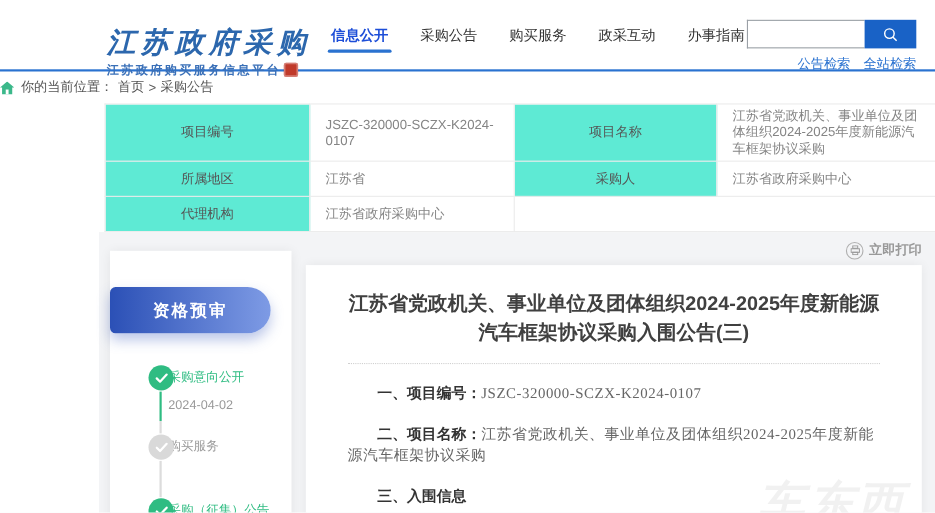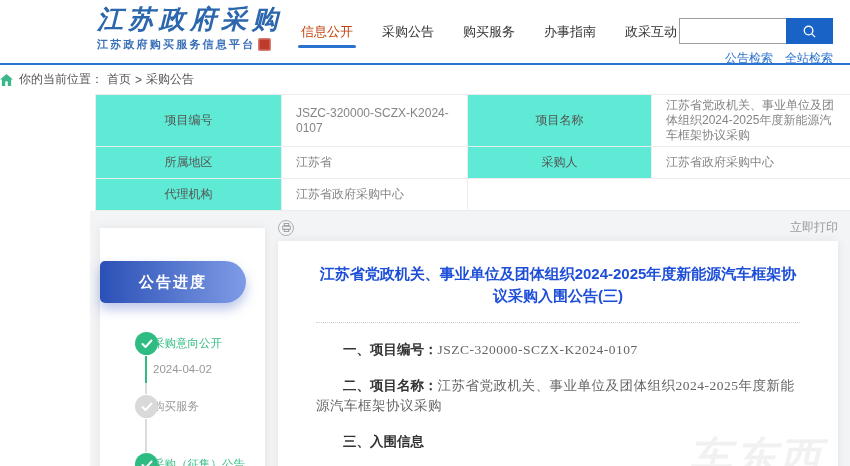--- a/index.html
+++ b/index.html
@@ -1,30 +1,30 @@
 <!DOCTYPE html>
 <html><head>
 <meta charset="utf-8">
 <style>
   * { margin:0; padding:0; box-sizing:border-box; }
   html,body { width:850px; height:466px; overflow:hidden; background:#fff;
     font-family:"Liberation Sans", sans-serif; }
 
   
   .header { position:relative; height:65px; background:#fff; border-bottom:2px solid #2a72d0; }
-  .logo { position:absolute; left:97px; top:5px; cursor:pointer; }
+  .logo { position:absolute; left:97px; top:24px; cursor:pointer; }
   .logo-main { font-family:"Liberation Serif", serif; font-weight:bold; font-style:italic;
     font-size:26px; color:#2c67ad; letter-spacing:5px; line-height:30px; }
   .logo-subrow { display:flex; align-items:center; margin-top:2px; }
   .logo-sub { font-size:11px; font-weight:bold; color:#3a70b8; letter-spacing:2.2px; }
   .seal { width:13px; height:13px; background:#c03a2b; border-radius:2px; margin-left:3px;
     box-shadow:inset 0 0 0 1.5px rgba(255,255,255,.35); }
   .nav { position:absolute; left:300px; top:0; height:100%; display:flex; gap:27px; align-items:center; }
   .nav-item { font-size:13px; color:#333; cursor:pointer; position:relative; padding:4px 1px 14px; top:5px; }
-  .nav-item.active { color:#c2410c; font-weight:normal; }
+  .nav-item.active { color:#1d4ed8; font-weight:bold; }
   .nav-item.active::after { content:""; position:absolute; left:-2px; right:-2px; bottom:7px;
     height:3px; border-radius:2px; background:#2a72d0; }
   .search-wrap { position:absolute; right:17px; top:18px; }
   .search-row { display:flex; }
   .search-input { width:107px; height:26px; border:1px solid #9aa0a6; border-right:none;
     outline:none; padding:0 6px; font-size:12px; }
   .search-btn { width:47px; height:26px; background:#1962c6; border:none; cursor:pointer;
     display:flex; align-items:center; justify-content:center; }
   .search-links { display:flex; justify-content:flex-end; gap:12px; margin-top:6px; }
   .search-links span { font-size:12px; color:#2a72d0; cursor:pointer; }
@@ -65,27 +65,27 @@
   .step-label { font-size:11.5px; line-height:23px; white-space:nowrap; }
   .step.done .step-label { color:#2fbc82; }
   .step.pending .step-label { color:#9b9b9b; }
   .step-date { margin-top:8px; font-size:11.5px; color:#999; }
   .connector { position:absolute; left:45px; top:24px; width:2px; }
   .step-1 .connector { height:38px; background:linear-gradient(#2fbc82 70%, #dcdcdc 70%); }
   .step-2 .connector { height:33px; background:#dcdcdc; }
 
   
   .right-col { flex:1; margin-left:13px; display:flex; flex-direction:column; }
-  .print-row { height:27px; margin-top:3px; display:flex; justify-content:space-between;
-    align-items:center; gap:5px; color:#999; font-size:12px; cursor:pointer; }
+  .print-row { height:27px; margin-top:3px; display:flex; justify-content:flex-end;
+    align-items:center; gap:5px; color:#999; font-size:12px; cursor:pointer;font-weight:bold; }
   .print-icon { width:16px; height:16px; border:1px solid #b0b0b0; border-radius:50%;
     display:flex; align-items:center; justify-content:center; }
   .main-card { flex:1; background:#fff; box-shadow:0 0 10px rgba(0,0,0,.07);
     position:relative; padding:22px 38px 10px; overflow:hidden; }
-  .art-title { text-align:center; font-size:15px; font-weight:bold; color:#1d4ed8; line-height:1.45; }
+  .art-title { text-align:center; font-size:18px; font-weight:bold; color:#404040; line-height:1.45; }
   .art-meta { text-align:center; margin-top:13px; font-size:12px; color:#999; }
   .art-meta span { margin:0 4px; }
   .dotted-divider { margin-top:15px; border-top:1px dotted #d0d0d0; }
   .para { margin-top:17px; font-size:13.5px; text-indent:2em; line-height:1.45; }
   .para .h { font-weight:bold; color:#333; }
   .para .t { font-family:"Liberation Serif", serif; color:#666; letter-spacing:.5px; }
   .watermark { position:absolute; right:14px; bottom:-4px; font-size:42px; font-weight:bold;
     font-style:italic; letter-spacing:3px; color:rgba(140,140,140,.12); pointer-events:none; }
 </style>
 </head>
@@ -97,22 +97,22 @@
     <div class="logo-subrow">
       <span class="logo-sub">江苏政府购买服务信息平台</span>
       <span class="seal"></span>
     </div>
   </div>
 
   <div class="nav">
     <div class="nav-item active">信息公开</div>
     <div class="nav-item">采购公告</div>
     <div class="nav-item">购买服务</div>
+    <div class="nav-item">政采互动</div>
     <div class="nav-item">办事指南</div>
-    <div class="nav-item">政采互动</div>
     <div class="nav-item">行业专题</div>
   </div>
 
   <div class="search-wrap">
     <div class="search-row">
       <input class="search-input" type="text" style="">
       <button class="search-btn">
         <svg width="15" height="15" viewBox="0 0 16 16">
           <circle cx="7" cy="7" r="4.6" fill="none" stroke="#fff" stroke-width="1.4"></circle>
           <line x1="10.5" y1="10.5" x2="14" y2="14" stroke="#fff" stroke-width="1.4"></line>
@@ -163,21 +163,21 @@
     <td class="lbl">代理机构</td>
     <td class="val">江苏省政府采购中心</td>
     <td class="val empty" colspan="2"></td>
   </tr>
 </tbody>
   </table>
 
 <div class="lower">
 
   <div class="side-card">
-    <div class="progress-banner">公告进度</div>
+    <div class="progress-banner">资格预审</div>
     <div class="timeline">
 
       <div class="step step-1 done">
         <div class="dot">
           <svg width="12" height="10" viewBox="0 0 12 10">
               <polyline points="1.5,5 4.5,8 10.5,1.5" fill="none" stroke="#fff" stroke-width="2" stroke-linecap="round" stroke-linejoin="round"></polyline>
             </svg>
         </div>
         <div class="connector"></div>
         <div class="step-label">采购意向公开</div>

